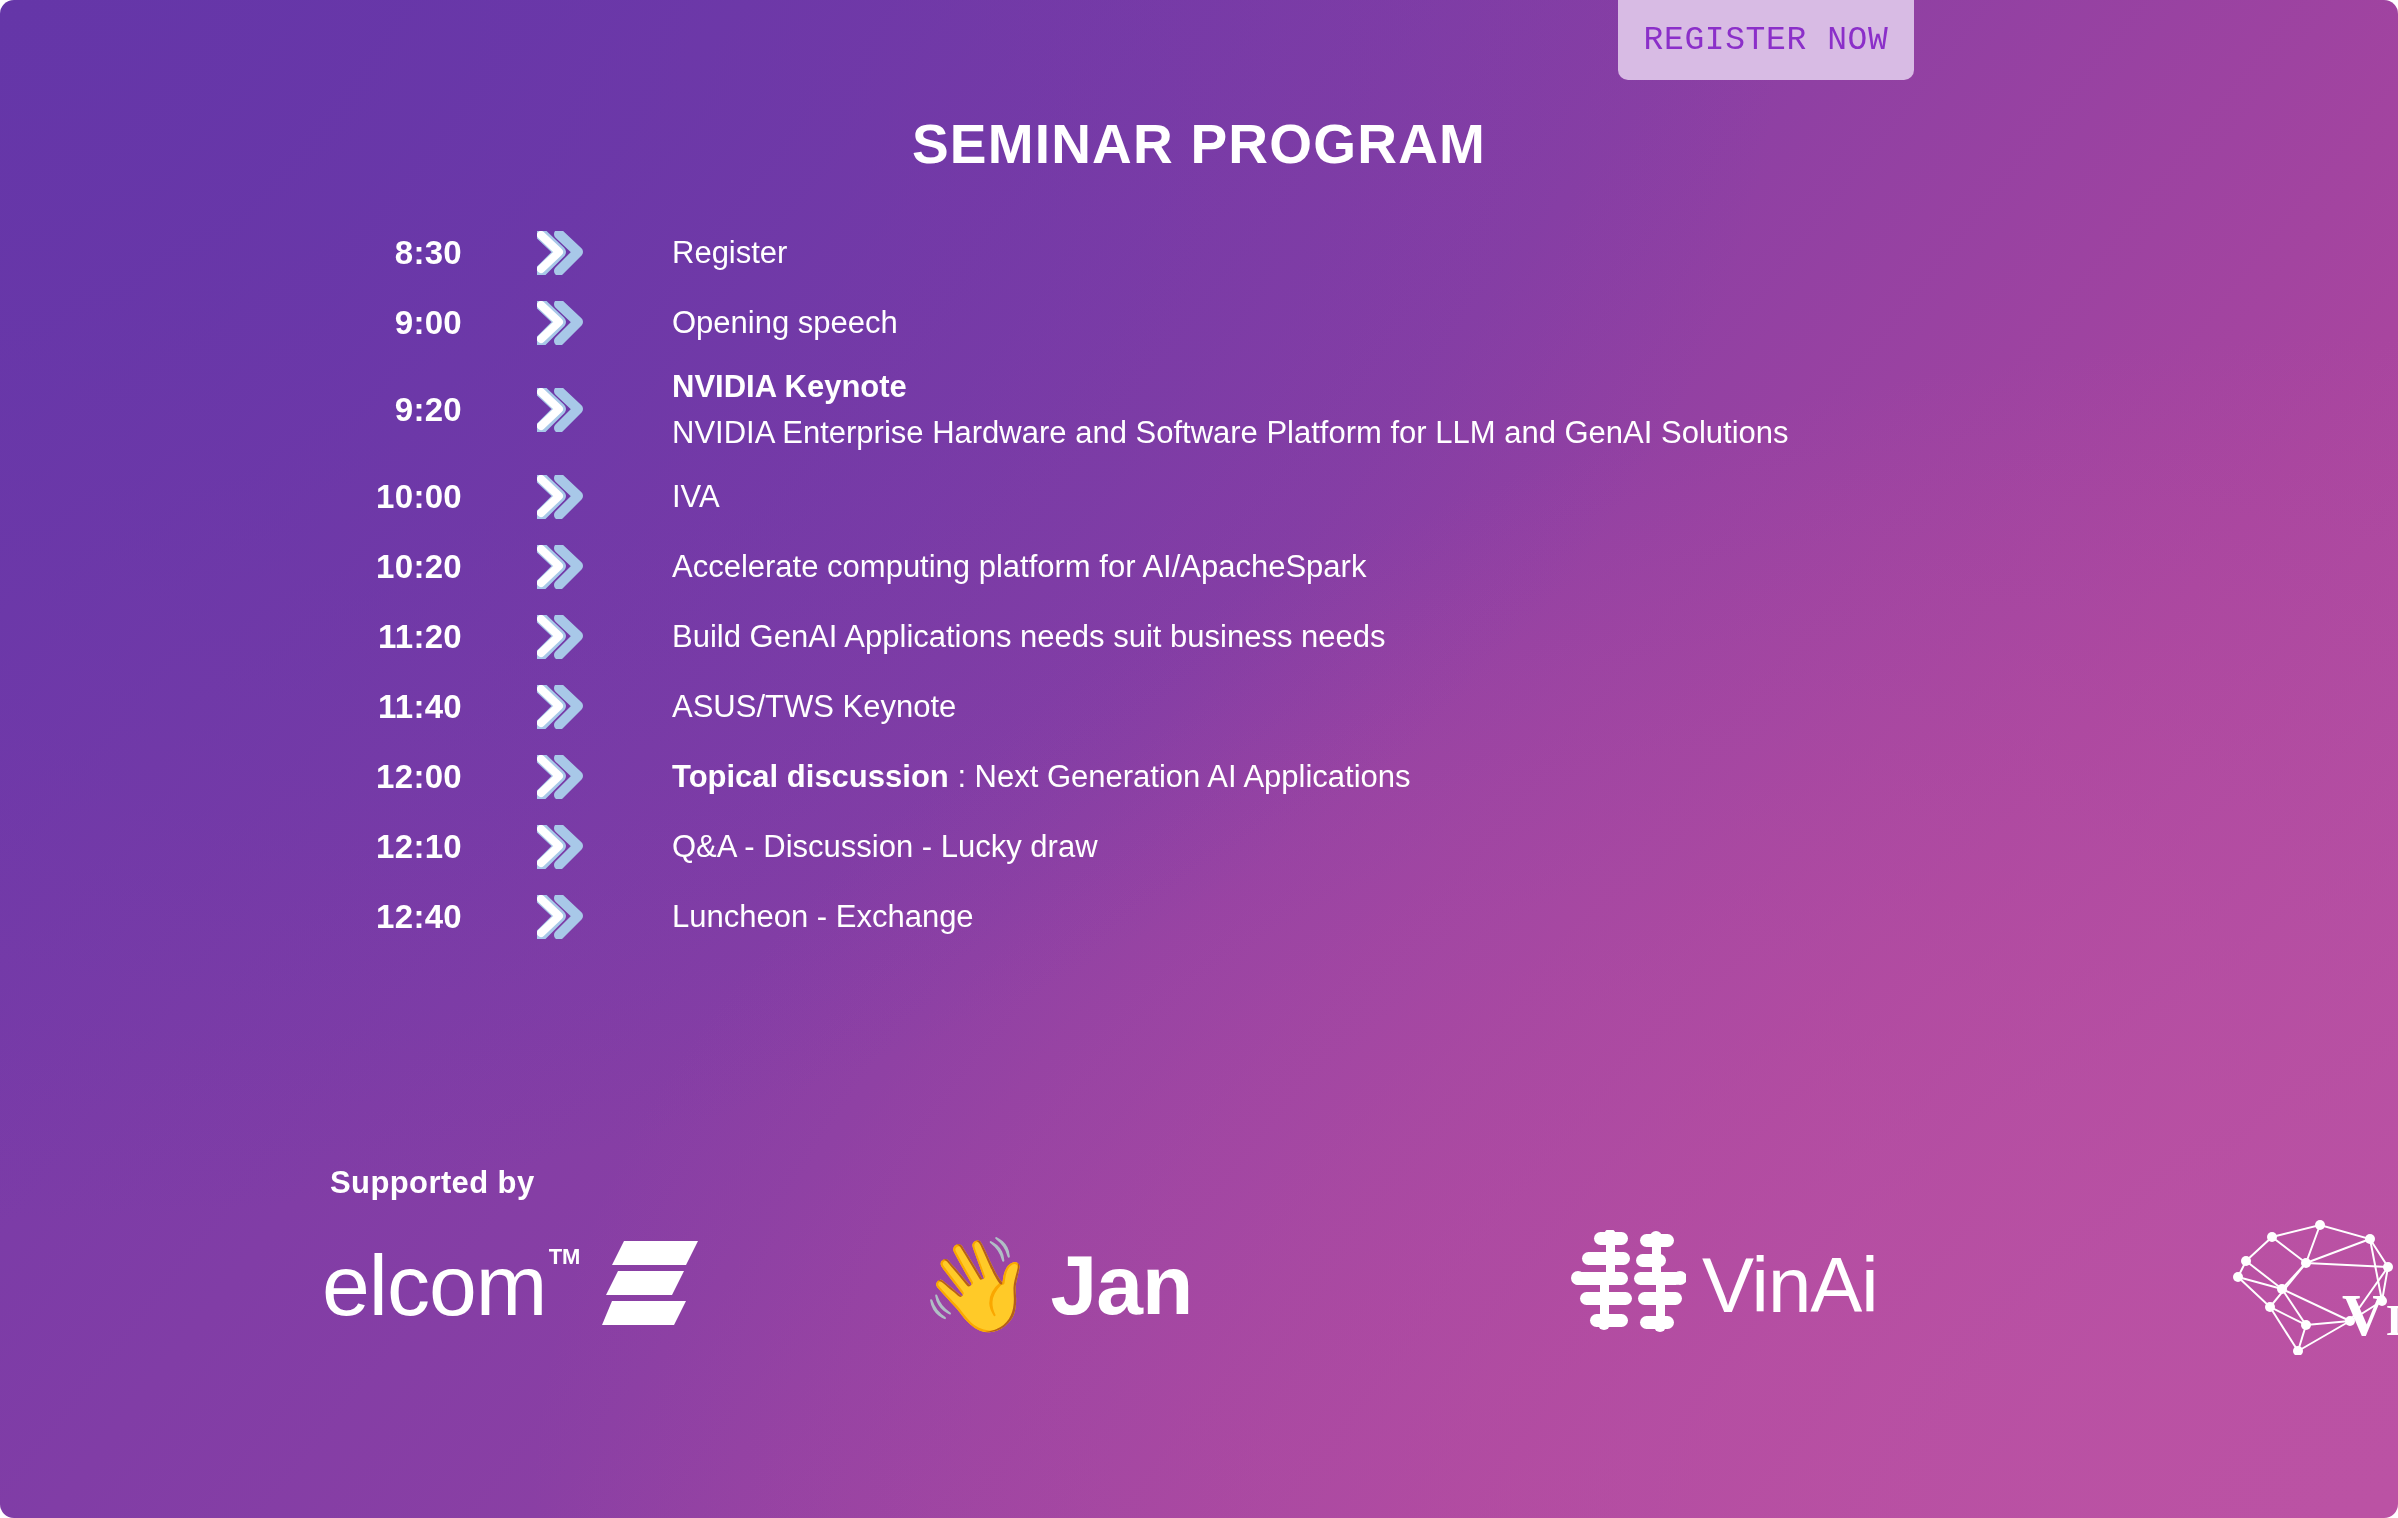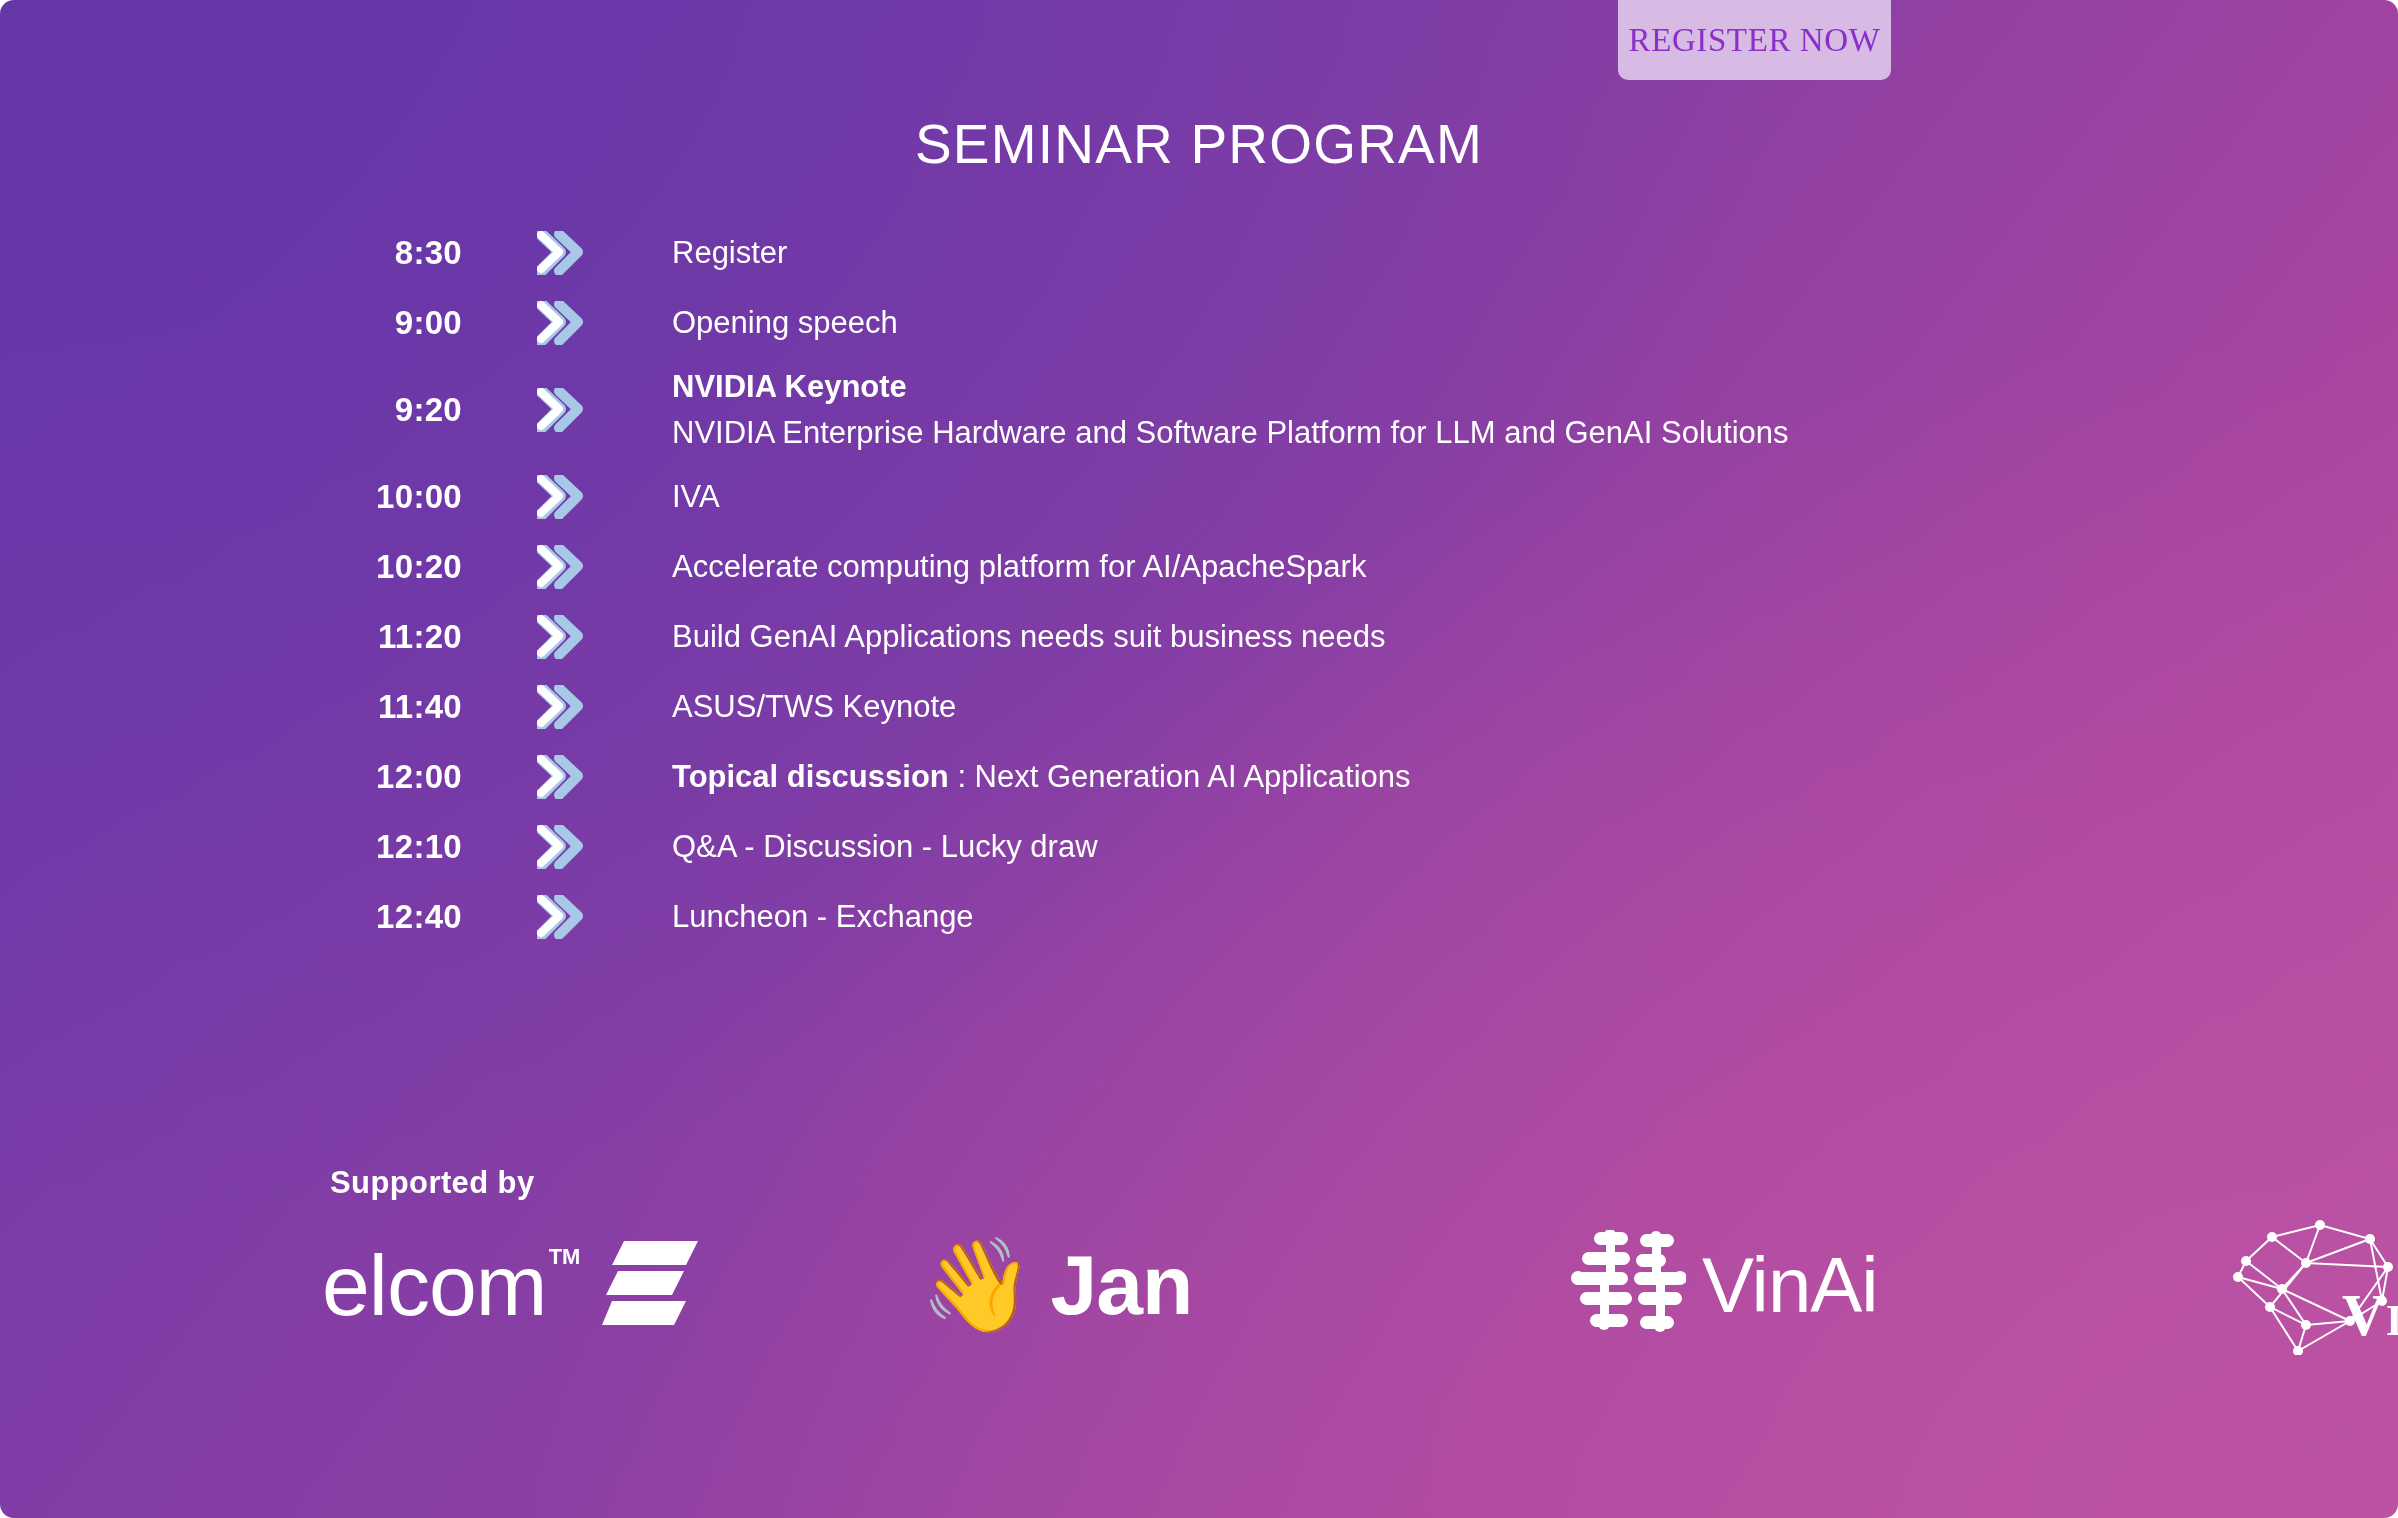--- a/index.html
+++ b/index.html
@@ -24,48 +24,48 @@
       radial-gradient(120% 130% at 0% 0%, #6536a8 0%, rgba(101,54,168,0) 62%),
       radial-gradient(130% 130% at 100% 100%, #bb52a4 0%, rgba(187,82,164,0) 60%),
       linear-gradient(128deg, #6a38ab 0%, #8a3fa4 48%, #a8459f 74%, #bb52a2 100%);
   }
 
   
   .register-btn {
     position: absolute;
     left: 1618px;
     top: 0px;
-    width: 273px;
+    width: 296px;
     height: 80px;
     background: #d8bbe4;
     border: none;
     border-bottom-left-radius: 10px;
     border-bottom-right-radius: 10px;
     color: #8b2fc9;
-    font-family: Liberation Serif, serif;
+    font-family: Liberation Mono, monospace;
     font-size: 33px;
     font-weight: 400;
     letter-spacing: 0.6px;
     cursor: pointer;
     display: flex;
     align-items: center;
     justify-content: center;
     padding: 0;
   }
 
   
   .page-title {
     position: absolute;
     left: 0;
     top: 112px;
     width: 2398px;
     text-align: center;
     color: #ffffff;
     font-size: 55px;
-    font-weight: normal;
+    font-weight: bold;
     letter-spacing: 1.2px;
   }
 
   
   .schedule {
     position: absolute;
     left: 330px;
     top: 218px;
     width: 1800px;
   }

